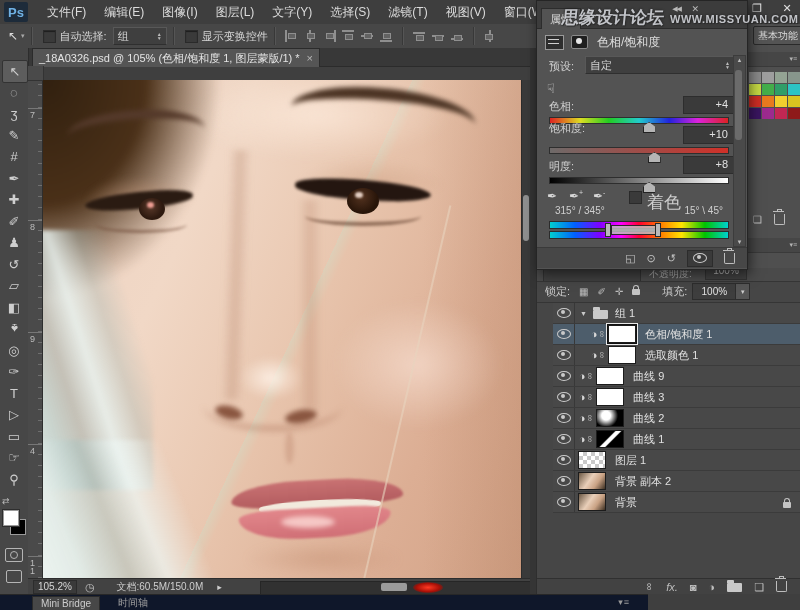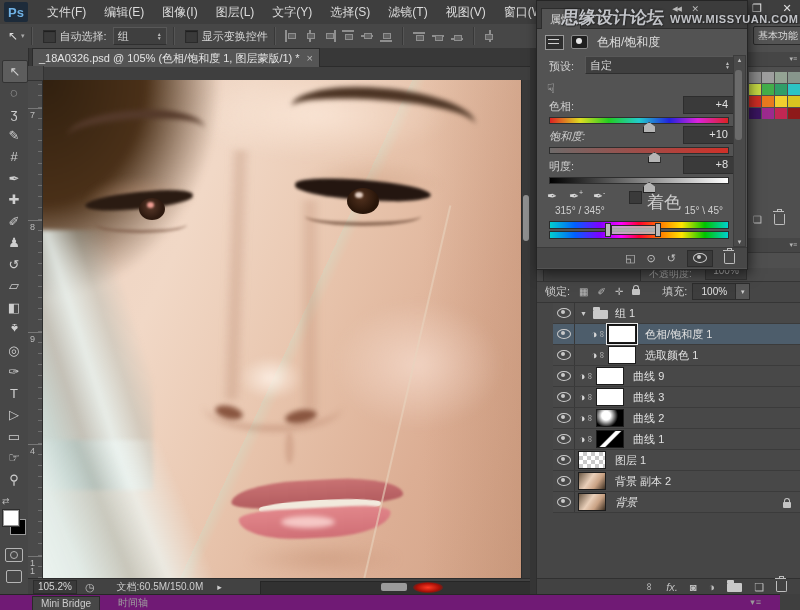--- a/index.html
+++ b/index.html
@@ -89,21 +89,21 @@
   #vscroll{left:521px;top:80px;width:9px;height:498px;background:#3a3a3a;border-left:1px solid #2c2c2c;}
   #vscroll-thumb{position:absolute;left:1px;top:115px;width:6px;height:46px;background:#8f8f8f;border-radius:3px;}
   #statusbar{left:28px;top:578px;width:508px;height:16px;background:#424242;border-top:1px solid #2d2d2d;display:flex;align-items:center;}
   #zoom-field{margin-left:5px;background:#3a3a3a;border:1px solid #2c2c2c;padding:0 4px;height:12px;line-height:12px;font-size:10px;color:#d6d6d6;}
   #status-doc{margin-left:22px;font-size:10px;color:#cfcfcf;}
   #status-menu-btn{margin-left:14px;color:#111;font-size:9px;color:#cfcfcf;}
   #hscroll{position:absolute;left:232px;top:2px;width:270px;height:12px;background:#313131;border:1px solid #262626;}
   #hscroll-thumb{position:absolute;left:120px;top:1px;width:26px;height:8px;background:#9a9a9a;border-radius:2px;}
   #red-blob{position:absolute;left:152px;top:0;width:30px;height:11px;background:radial-gradient(ellipse at 50% 50%,#ff3a24 0%,#a80f06 55%,rgba(120,8,4,0) 80%);border-radius:50%;filter:blur(.6px);}
   
-  #bottombar{left:0;top:594px;width:780px;height:16px;background:#701a75;border-top:1px solid #272727;}
+  #bottombar{left:0;top:594px;width:648px;height:16px;background:#0f172a;border-top:1px solid #272727;}
   .btab{position:absolute;top:1px;height:14px;line-height:14px;padding:0 8px;font-size:10px;color:#9f9f9f;}
   .btab.active{background:#474747;color:#cdcdcd;border:1px solid #2a2a2a;border-bottom:none;}
   #bpanel-menu{position:absolute;right:18px;top:2px;color:#9a9a9a;font-size:9px;letter-spacing:1px;}
   
   #rightdock{left:746px;top:24px;width:54px;height:244px;background:#4f4f4f;border-left:1px solid #2e2e2e;}
   #workspace-btn{position:absolute;left:6px;top:2px;width:52px;height:17px;background:#545454;border:1px solid #2a2a2a;border-radius:2px;color:#d8d8d8;font-size:10px;line-height:17px;padding-left:4px;overflow:hidden;white-space:nowrap;}
   .panel-mini-head{position:absolute;left:0;width:54px;height:14px;background:#464646;border-bottom:1px solid #3a3a3a;}
   .pm-ico{position:absolute;right:4px;top:3px;color:#b5b5b5;font-size:7px;letter-spacing:0;}
   #swatch-grid{position:absolute;left:2px;top:48px;display:grid;grid-template-columns:repeat(4,12px);grid-auto-rows:11px;gap:1px;}
   .swatch{width:12px;height:11px;}
@@ -171,21 +171,21 @@
   .chain{font-size:9px;color:#bdbdbd;display:inline-block;transform:rotate(90deg);margin:0 1px;}
   .mthumb{width:26px;height:16px;border:1px solid #1c1c1c;flex:none;margin:0 2px;}
   .mwhite{background:#fff;}
   .mblob{background:radial-gradient(circle at 35% 35%,#fff 22%,#000 60%);}
   .mstroke{background:linear-gradient(135deg,#000 42%,#fff 46%,#fff 56%,#000 60%);}
   .msel{box-shadow:0 0 0 1px #111,0 0 0 2px #e8e8e8;}
   .pthumb{width:26px;height:16px;border:1px solid #1c1c1c;flex:none;margin:0 2px;}
   .checker{background:#fff;background-image:linear-gradient(45deg,#c9c9c9 26%,transparent 26%,transparent 74%,#c9c9c9 74%),linear-gradient(45deg,#c9c9c9 26%,transparent 26%,transparent 74%,#c9c9c9 74%);background-size:8px 8px;background-position:0 0,4px 4px;}
   .photo{background:linear-gradient(125deg,#6b5844 0%,#e9cfb9 42%,#c9a284 68%,#3c2f22 100%);}
   .lname{margin-left:7px;font-size:11px;color:#e0e0e0;white-space:nowrap;}
-  .lname.it{font-style:italic;}
+  .lname.it{}
   .rowlock{position:absolute;right:26px;top:6px;}
   #layers-footer{position:absolute;left:0;top:310px;width:100%;height:16px;background:#424242;border-top:1px solid #303030;display:flex;align-items:center;justify-content:flex-end;gap:12px;padding-right:14px;box-sizing:border-box;}
   .lficon{color:#bdbdbd;font-size:11px;line-height:10px;}
   .lficon.fx{font-style:italic;font-size:11px;}
   .trash{width:9px;height:10px;border:1px solid #bdbdbd;border-top:none;border-radius:0 0 2px 2px;position:relative;}
   .trash::before{content:"";position:absolute;top:-3px;left:-2px;width:11px;height:1px;background:#bdbdbd;}
   .trash::after{content:"";position:absolute;top:-5px;left:2px;width:3px;height:2px;border:1px solid #bdbdbd;border-bottom:none;}
   
   #canvas-sep{left:530px;top:48px;width:6px;height:546px;background:#353535;}
   
@@ -488,21 +488,21 @@
     </div>
 
     <span class="plabel" style="left:10px;top:80px;font-size:13px;" data-name="on-image-adjust-icon">☟</span>
 
     <span class="plabel" style="top:98px;" data-name="hue-label">色相:</span>
     <div class="pvalbox" style="top:95px;" data-name="hue-value-field">+4</div>
     <div class="pslider grad-hue" style="top:116px;" data-name="hue-slider">
       <div class="sthumb" style="left:52%;" data-name="hue-slider-thumb"></div>
     </div>
 
-    <span class="plabel" style="top:128px;font-style:italic;" data-name="saturation-label">饱和度:</span>
+    <span class="plabel" style="top:120px;" data-name="saturation-label">饱和度:</span>
     <div class="pvalbox" style="top:125px;" data-name="saturation-value-field">+10</div>
     <div class="pslider grad-sat" style="top:146px;" data-name="saturation-slider">
       <div class="sthumb" style="left:55%;" data-name="saturation-slider-thumb"></div>
     </div>
 
     <span class="plabel" style="top:158px;" data-name="lightness-label">明度:</span>
     <div class="pvalbox" style="top:155px;" data-name="lightness-value-field">+8</div>
     <div class="pslider grad-light" style="top:176px;" data-name="lightness-slider">
       <div class="sthumb" style="left:52%;" data-name="lightness-slider-thumb"></div>
     </div>

